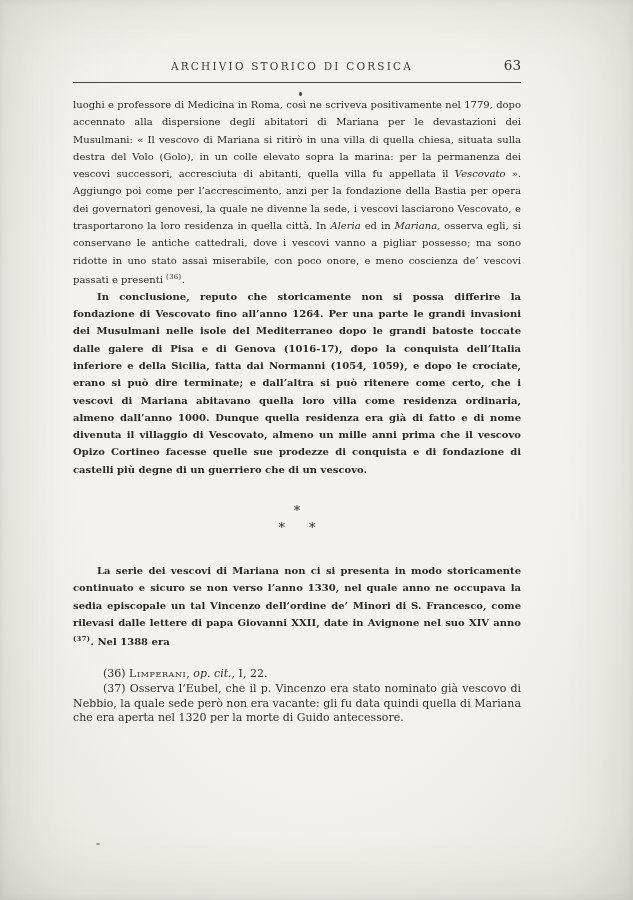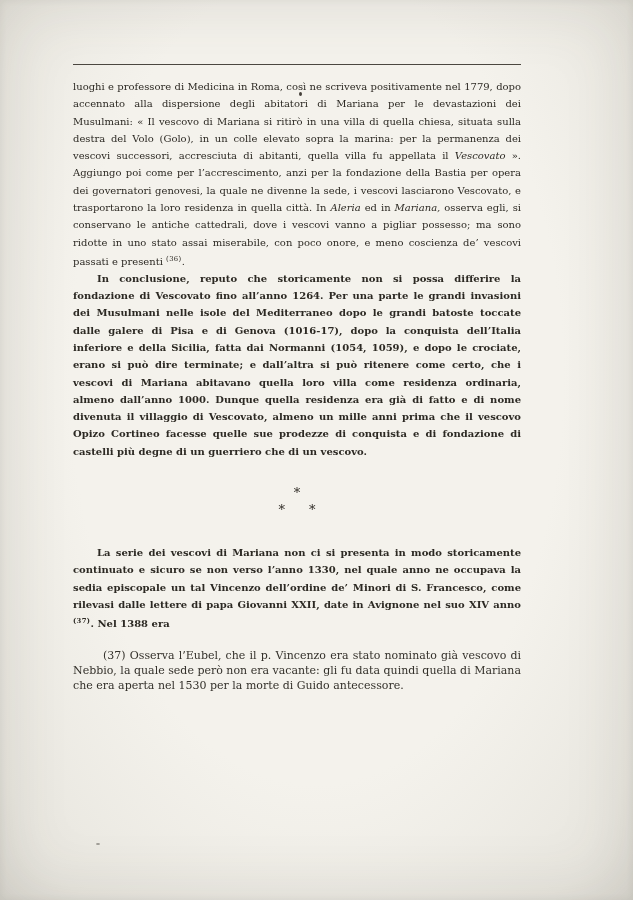--- a/index.html
+++ b/index.html
@@ -106,36 +106,41 @@
     border-radius: 50%;
   }
 </style>
 </head>
 <body>
 
 <div class="page">
   <div class="speck"></div>
   <div class="content">
 
+    <div class="header">
+      <div class="header-title">ARCHIVIO STORICO DI CORSICA</div>
+      <div class="page-number">63</div>
+    </div>
 
     <div class="rule"></div>
     <div class="ink-mark"></div>
 
     <div class="body-text">
         <p class="para"><span>luoghi e professore di Medicina in Roma, così ne scriveva positivamente nel 1779, dopo accennato alla dispersione degli abitatori di Mariana per le devastazioni dei Musulmani: « Il vescovo di Mariana si ritirò in una villa di quella chiesa, situata sulla destra del Volo (Golo), in un colle elevato sopra la marina: per la permanenza dei vescovi successori, accresciuta di abitanti, quella villa fu appellata il </span><span class="seg-italic">Vescovato</span><span> ». Aggiungo poi come per l’accrescimento, anzi per la fondazione della Bastia per opera dei governatori genovesi, la quale ne divenne la sede, i vescovi lasciarono Vescovato, e trasportarono la loro residenza in quella città. In </span><span class="seg-italic">Aleria</span><span> ed in </span><span class="seg-italic">Mariana,</span><span> osserva egli, si conservano le antiche cattedrali, dove i vescovi vanno a pigliar possesso; ma sono ridotte in uno stato assai miserabile, con poco onore, e meno coscienza de’ vescovi passati e presenti </span><span class="seg-sup">(36)</span><span>.</span></p>
         <p class="para indent"><span>In conclusione, reputo che storicamente non si possa differire la fondazione di Vescovato fino all’anno 1264. Per una parte le grandi invasioni dei Musulmani nelle isole del Mediterraneo dopo le grandi batoste toccate dalle galere di Pisa e di Genova (1016-17), dopo la conquista dell’Italia inferiore e della Sicilia, fatta dai Normanni (1054, 1059), e dopo le crociate, erano si può dire terminate; e dall’altra si può ritenere come certo, che i vescovi di Mariana abitavano quella loro villa come residenza ordinaria, almeno dall’anno 1000. Dunque quella residenza era già di fatto e di nome divenuta il villaggio di Vescovato, almeno un mille anni prima che il vescovo Opizo Cortineo facesse quelle sue prodezze di conquista e di fondazione di castelli più degne di un guerriero che di un vescovo.</span></p>
       </div>
 
     <div class="separator">
       <div class="sep-line1">*</div>
       <div class="sep-line2">* *</div>
     </div>
 
     <div class="body-text">
         <p class="para indent"><span>La serie dei vescovi di Mariana non ci si presenta in modo storicamente continuato e sicuro se non verso l’anno 1330, nel quale anno ne occupava la sedia episcopale un tal Vincenzo dell’ordine de’ Minori di S. Francesco, come rilevasi dalle lettere di papa Giovanni XXII, date in Avignone nel suo XIV anno </span><span class="seg-sup">(37)</span><span>. Nel 1388 era</span></p>
       </div>
 
     <div class="footnotes">
-        <p class="para indent"><span>(37) Osserva l’Eubel, che il p. Vincenzo era stato nominato già vescovo di Nebbio, la quale sede però non era vacante: gli fu data quindi quella di Mariana che era aperta nel 1530 per la morte di Guido antecessore.</span></p>
+        <p class="para indent"><span>(36) </span><span class="seg-smallcaps">Limperani</span><span>, </span><span class="seg-italic">op. cit.</span><span>, I, 22.</span></p>
+        <p class="para indent"><span>(37) Osserva l’Eubel, che il p. Vincenzo era stato nominato già vescovo di Nebbio, la quale sede però non era vacante: gli fu data quindi quella di Mariana che era aperta nel 1320 per la morte di Guido antecessore.</span></p>
       </div>
 
   </div>
 </div>
 
 </body></html>

